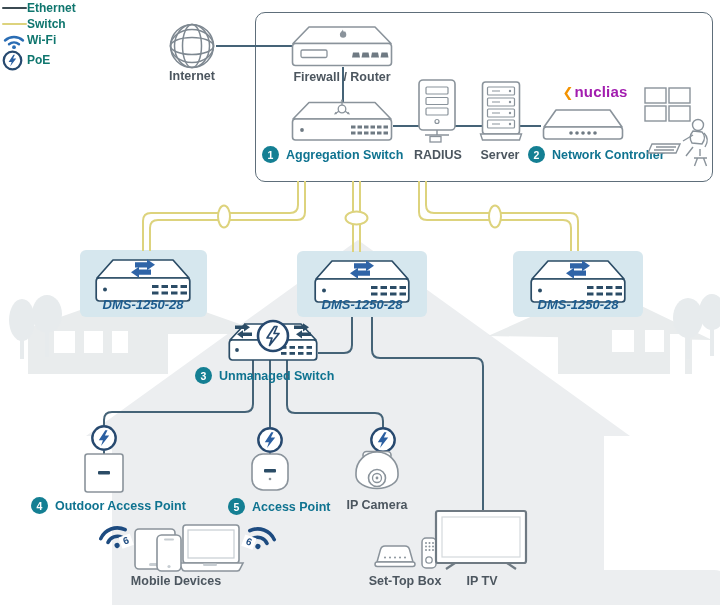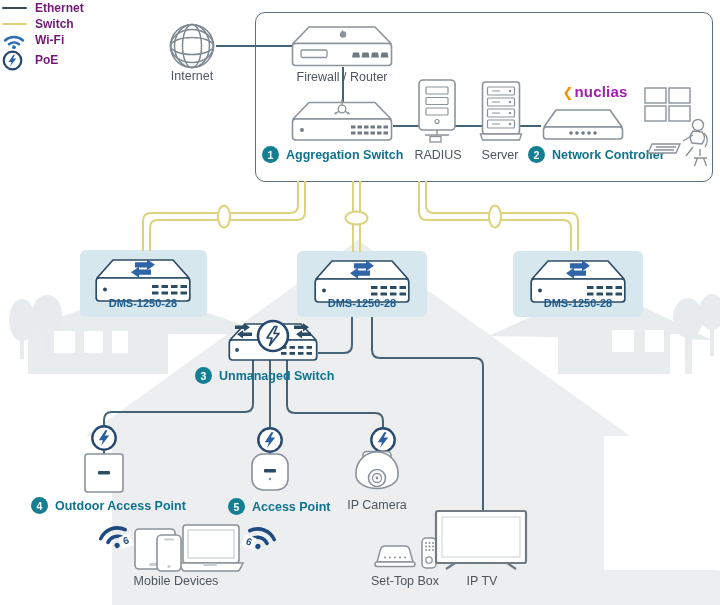--- a/index.html
+++ b/index.html
@@ -2,33 +2,33 @@
 <html><head>
 <meta charset="utf-8">
 <style>
   html,body{margin:0;padding:0;background:#fff;}
   .stage{position:relative;width:720px;height:605px;background:#fff;overflow:hidden;
          font-family:"Liberation Sans","DejaVu Sans",sans-serif;}
   .abs{position:absolute;}
   svg{display:block;overflow:visible;}
   
   .lblc{position:absolute;transform:translateX(-50%);white-space:nowrap;
-        font-size:12.5px;font-weight:400;color:#4c565f;}
+        font-size:12.5px;font-weight:700;color:#4c565f;}
   .lbl-dms{position:absolute;transform:translateX(-50%);white-space:nowrap;
-        font-size:11px;font-weight:700;color:#1d5c8e;}
+        font-size:13px;font-weight:700;color:#1d5c8e;font-style:italic;}
   .numrow{position:absolute;display:flex;align-items:center;white-space:nowrap;}
   .badge{width:17px;height:17px;border-radius:50%;background:#147f93;color:#fff;
          font-size:10.5px;font-weight:700;display:flex;align-items:center;justify-content:center;
          margin-right:7px;flex:0 0 17px;}
   .numrow .txt{font-size:12.5px;font-weight:700;color:#0f7390;}
   .section-title{position:absolute;transform:translateX(-50%);white-space:nowrap;
         font-size:13px;font-weight:700;color:#4c565f;}
   
   .lg-row{position:absolute;display:flex;align-items:center;height:16px;}
-  .lg-row .lg-txt{font-size:12px;font-weight:700;color:#701a75;margin-left:8px;}
+  .lg-row .lg-txt{font-size:12px;font-weight:700;color:#0f766e;margin-left:0;}
   .lg-line{width:25px;height:2.2px;border-radius:1px;}
   
   .nm-box{position:absolute;left:255px;top:12px;width:458px;height:170px;
           border:1.6px solid #5e6e7a;border-radius:10px;background:#fff;box-sizing:border-box;}
   .dms-box{position:absolute;background:#d6e7ee;border-radius:6px;}
   
   .nuclias{position:absolute;left:556px;top:84px;width:78px;text-align:center;line-height:1;}
   .nuclias .chev{color:#f39200;font-weight:800;font-size:13px;margin-right:1px;}
   .nuclias .brand{color:#a21caf;font-weight:800;font-size:15px;letter-spacing:.2px;}
   .nuclias .sub{display:block;text-align:center;padding-right:6px;color:#c8b94b;

